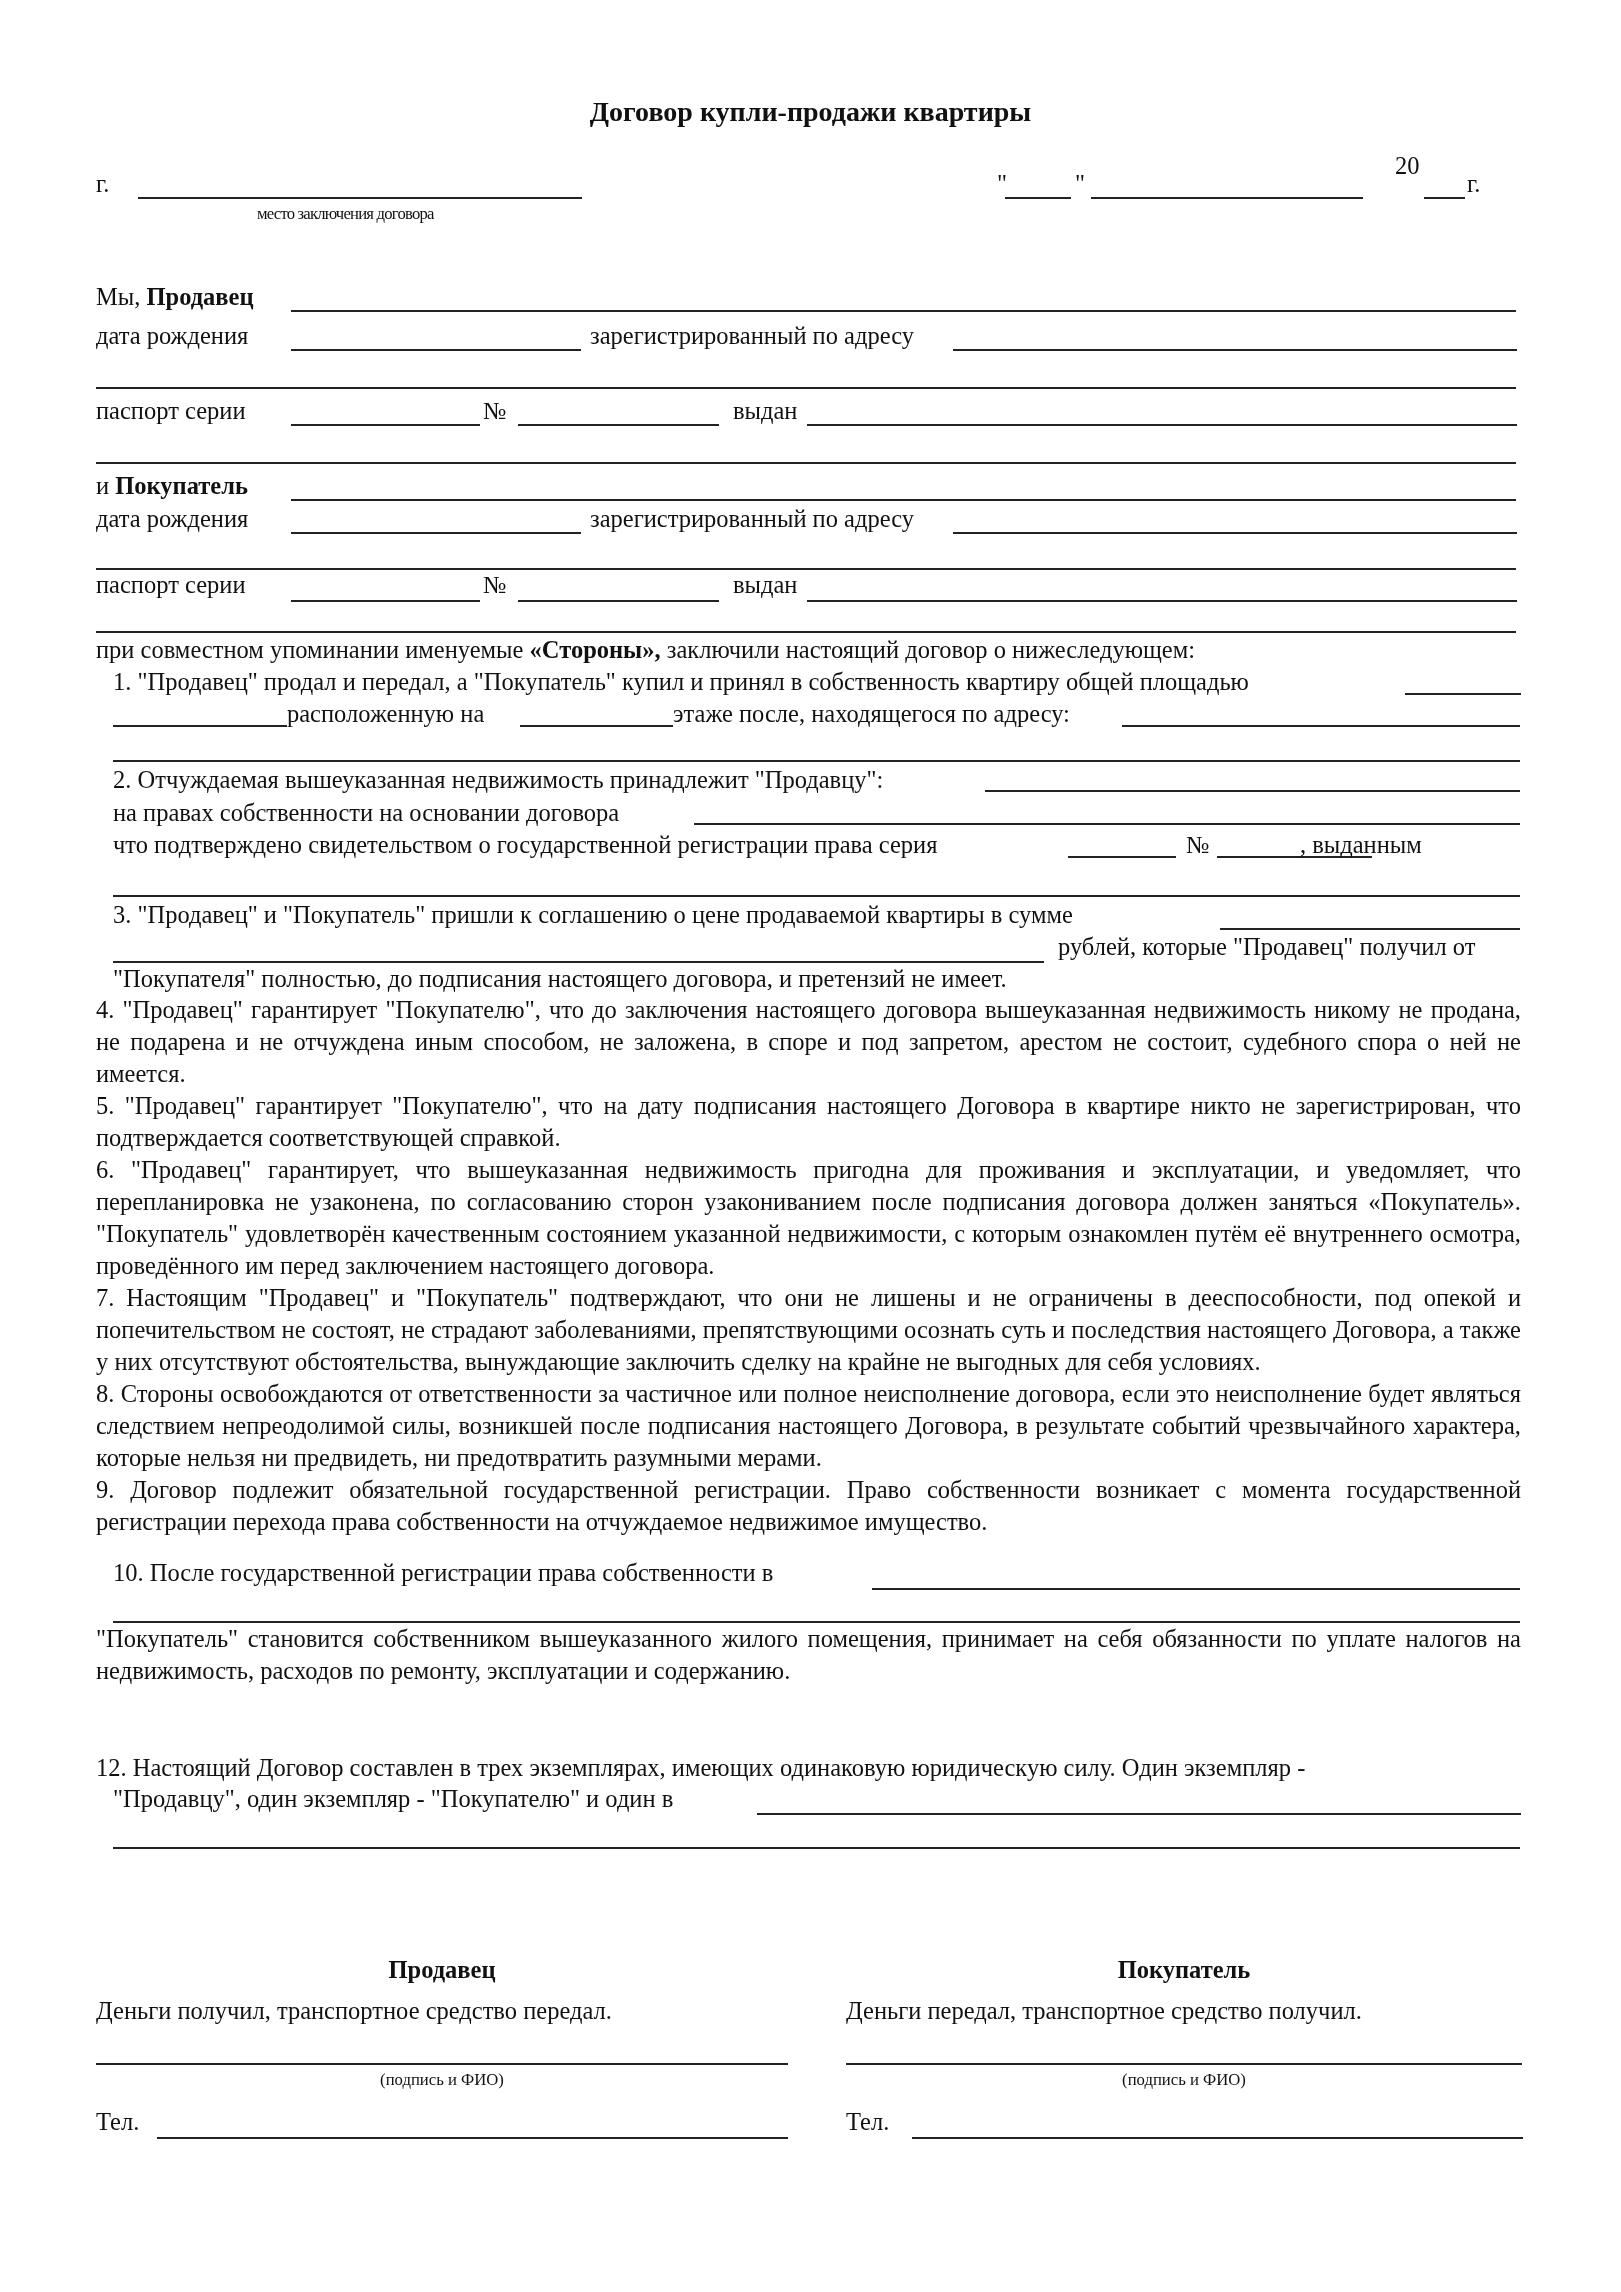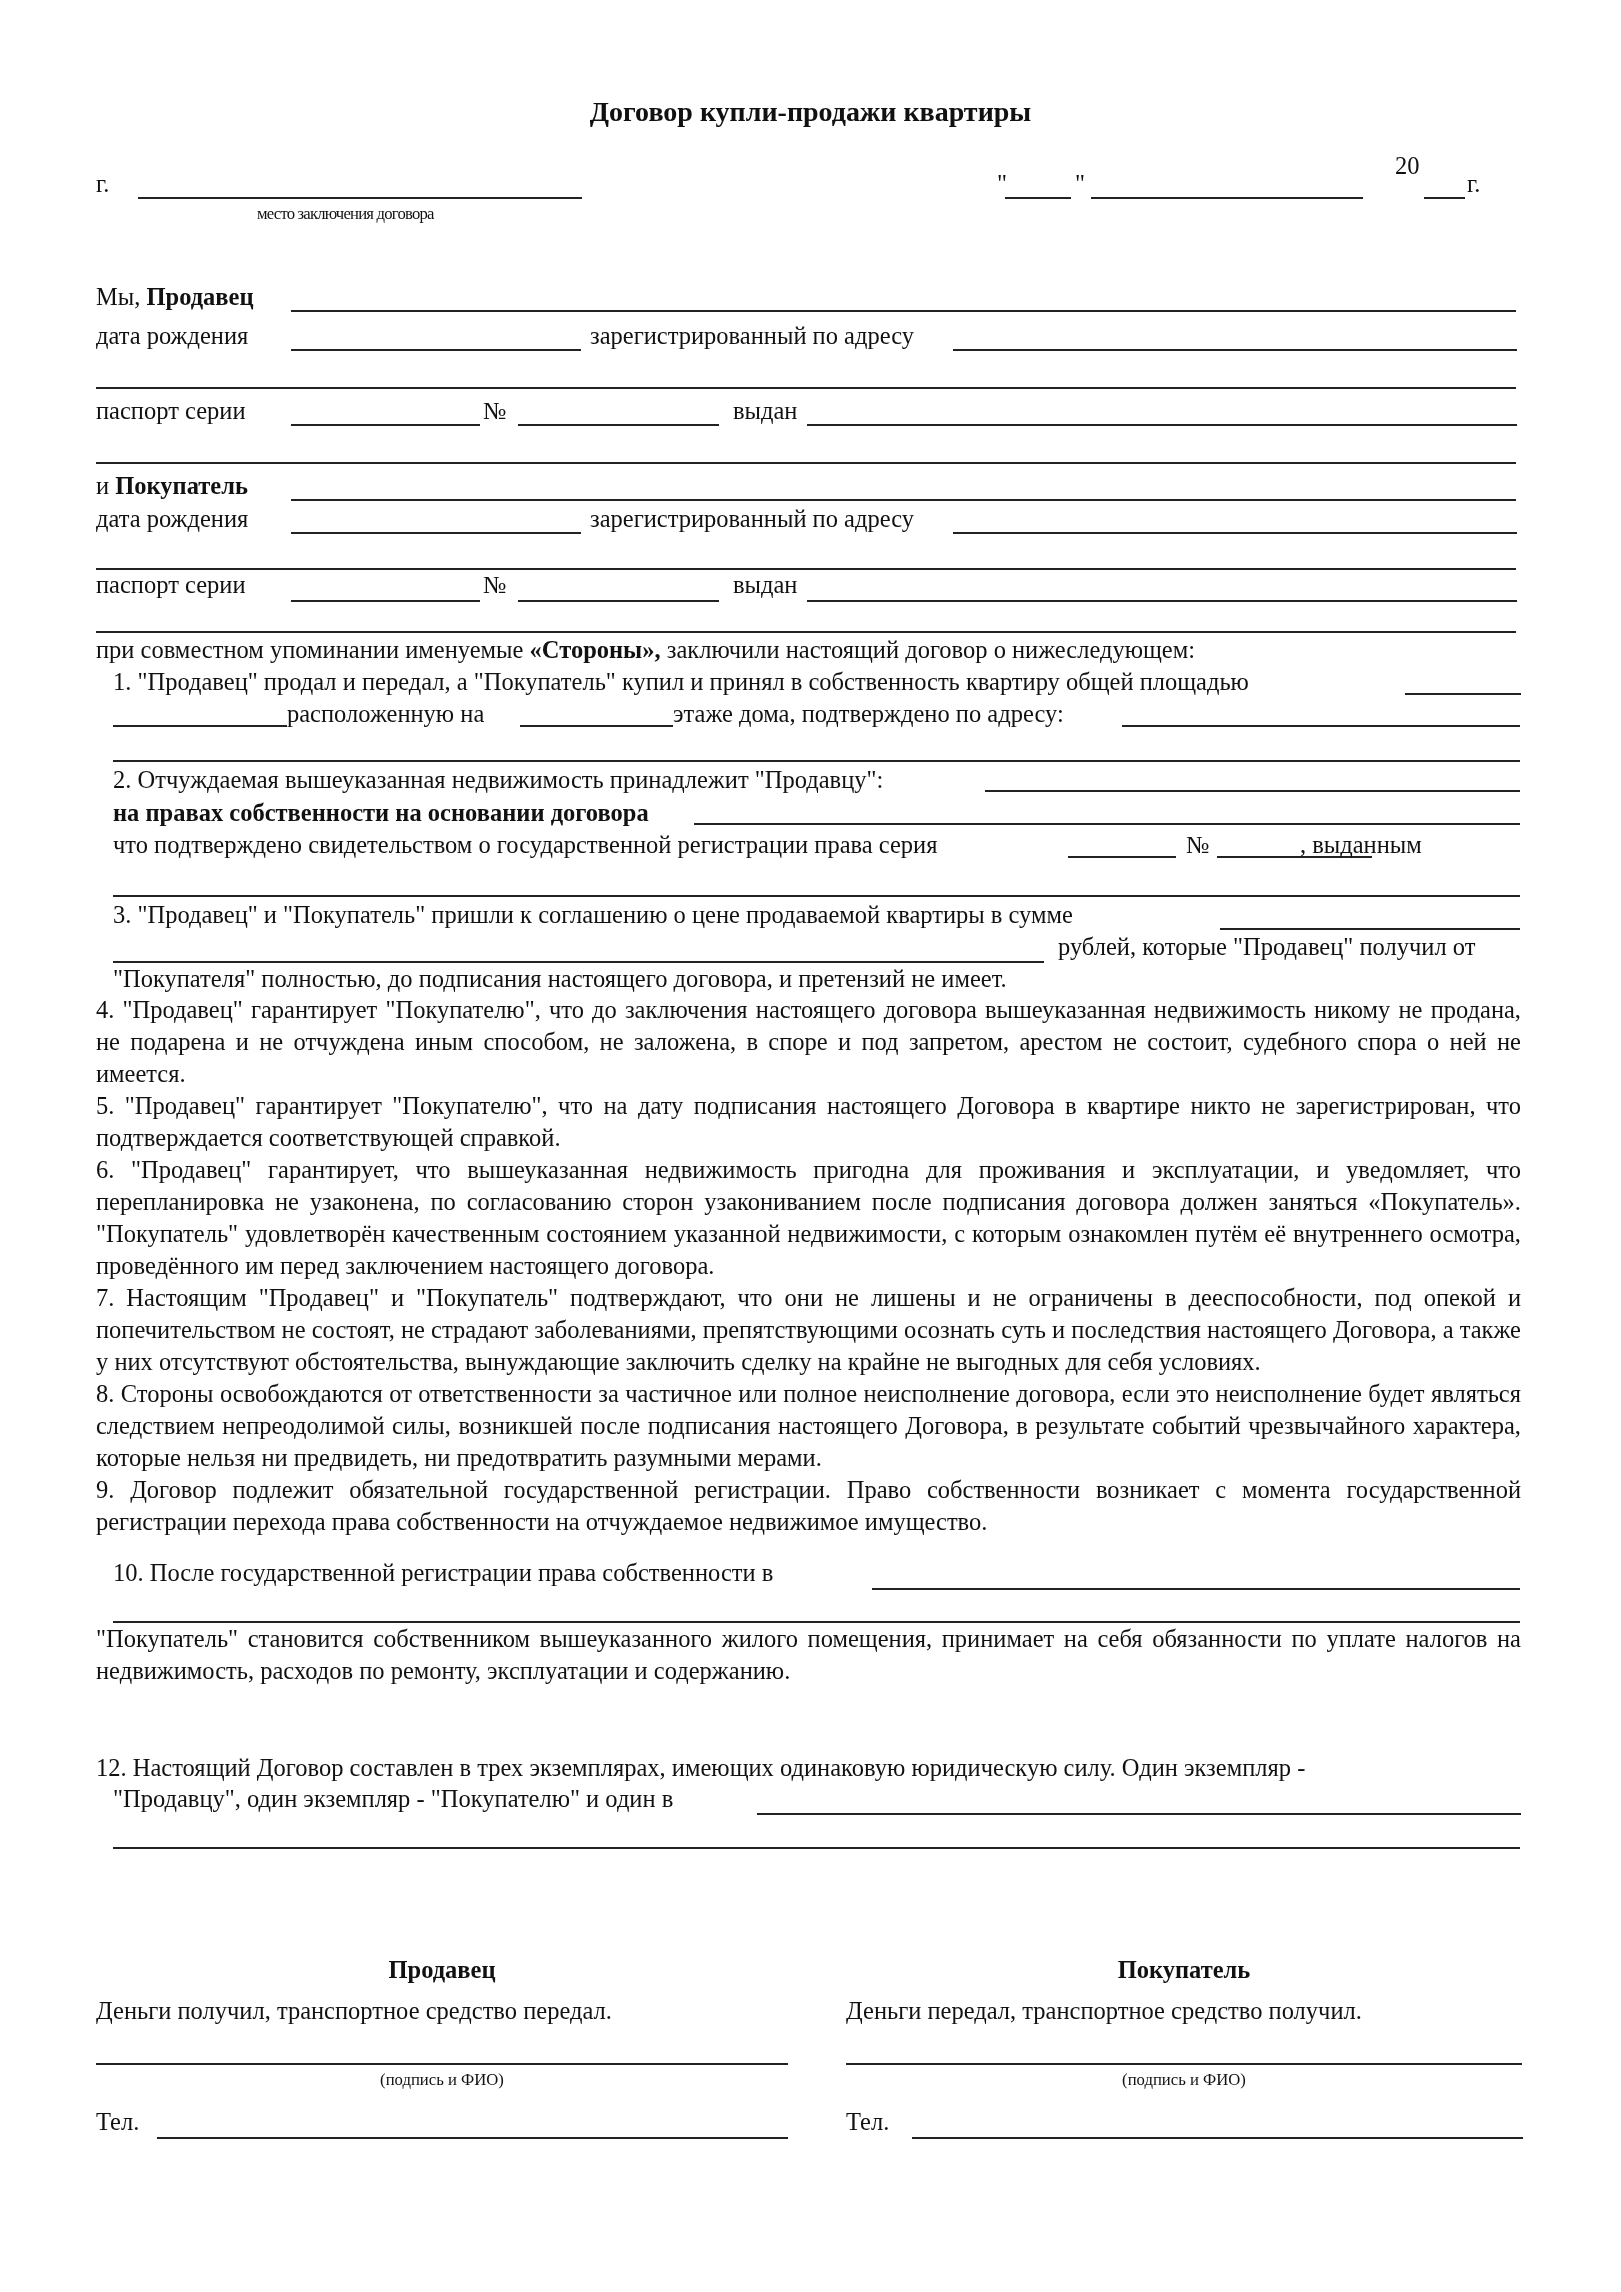--- a/index.html
+++ b/index.html
@@ -66,27 +66,27 @@
 <div class="ln" style="left:807px;width:710px;top:600px;"></div>
 <div class="ln" style="left:96px;width:1420px;top:631px;"></div>
 
 <div class="abs t" style="left:96px;top:635px;"><span>при совместном упоминании именуемые </span><span class="b">«Стороны»,</span><span> заключили настоящий договор о нижеследующем:</span></div>
 
 <div class="abs t" style="left:113px;top:667px;">1. "Продавец" продал и передал, а "Покупатель" купил и принял в собственность квартиру общей площадью</div>
 <div class="ln" style="left:1405px;width:116px;top:693px;"></div>
 <div class="ln" style="left:113px;width:174px;top:725px;"></div>
 <div class="abs t" style="left:287px;top:699px;">расположенную на</div>
 <div class="ln" style="left:520px;width:153px;top:725px;"></div>
-<div class="abs t" style="left:673px;top:699px;">этаже дома, подтверждено по адресу:</div>
+<div class="abs t" style="left:673px;top:699px;">этаже после, находящегося по адресу:</div>
 <div class="ln" style="left:1122px;width:398px;top:725px;"></div>
 <div class="ln" style="left:113px;width:1407px;top:760px;"></div>
 
 <div class="abs t" style="left:113px;top:765px;">2. Отчуждаемая вышеуказанная недвижимость принадлежит "Продавцу":</div>
 <div class="ln" style="left:985px;width:535px;top:790px;"></div>
-<div class="abs t" style="left:113px;top:798px;font-weight:bold;">на правах собственности на основании договора</div>
+<div class="abs t" style="left:113px;top:798px;">на правах собственности на основании договора</div>
 <div class="ln" style="left:694px;width:826px;top:823px;"></div>
 <div class="abs t" style="left:113px;top:830px;">что подтверждено свидетельством о государственной регистрации права серия</div>
 <div class="ln" style="left:1068px;width:108px;top:856px;"></div>
 <div class="abs t" style="left:1186px;top:830px;">№</div>
 <div class="ln" style="left:1217px;width:155px;top:856px;"></div>
 <div class="abs t" style="left:1300px;top:830px;">, выданным</div>
 <div class="ln" style="left:113px;width:1407px;top:895px;"></div>
 
 <div class="abs t" style="left:113px;top:900px;">3. "Продавец" и "Покупатель" пришли к соглашению о цене продаваемой квартиры в сумме</div>
 <div class="ln" style="left:1220px;width:300px;top:928px;"></div>

